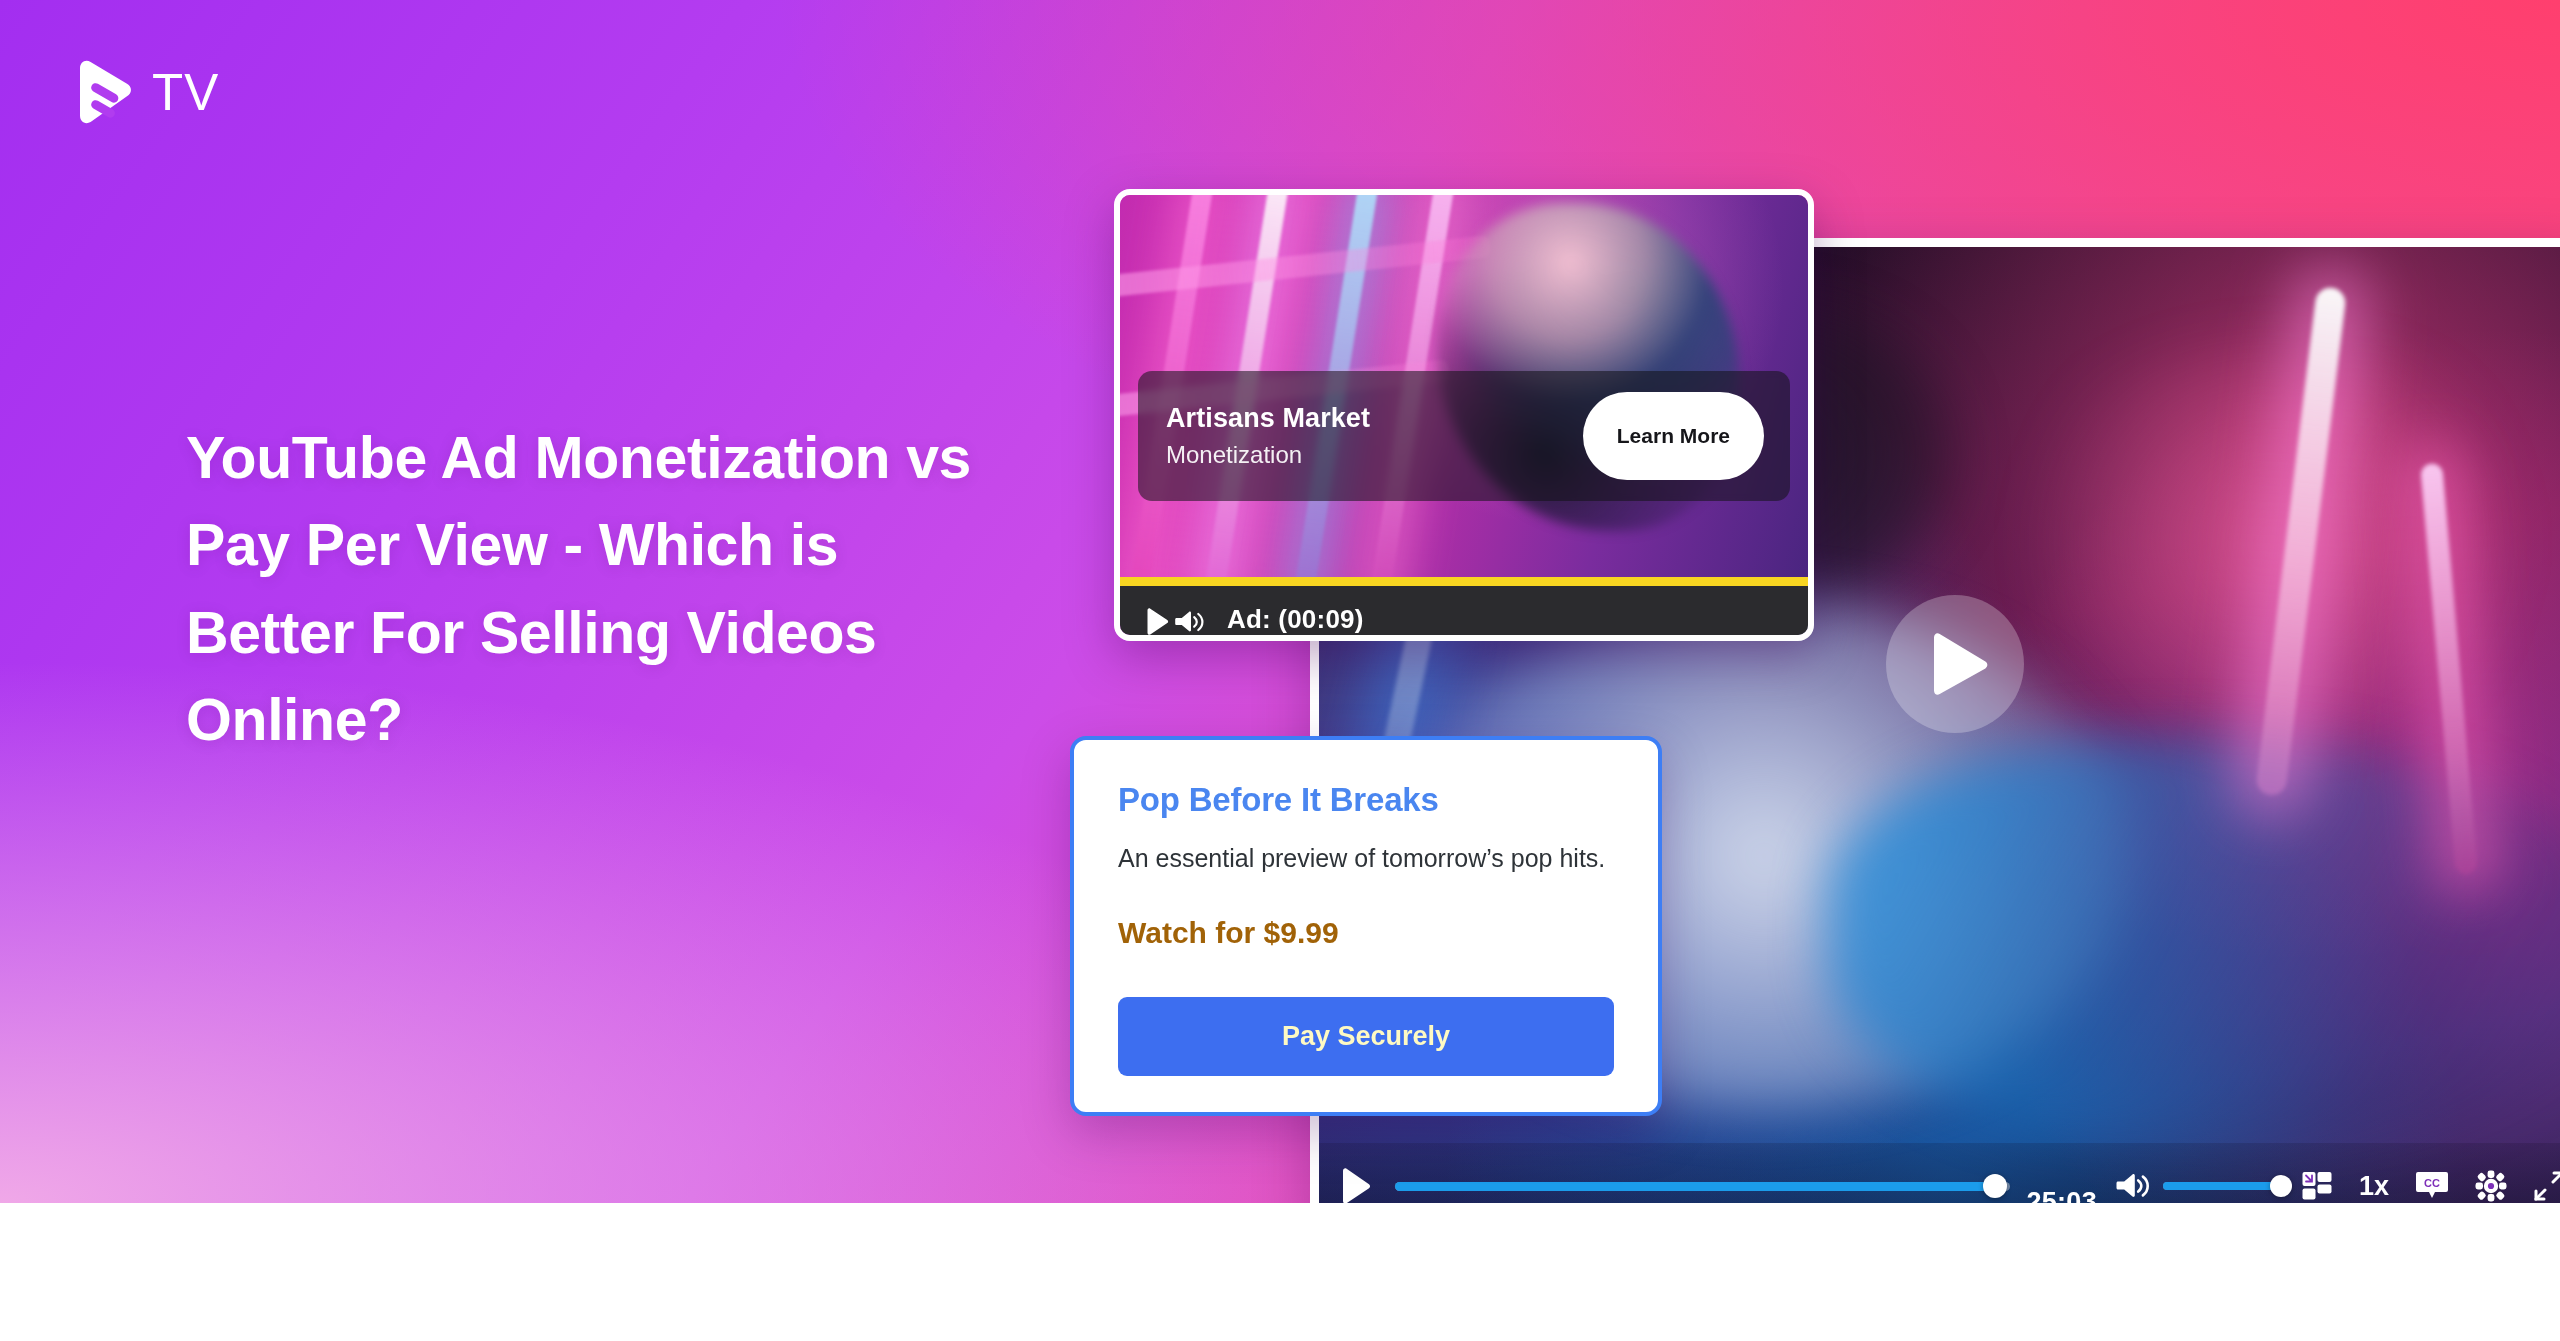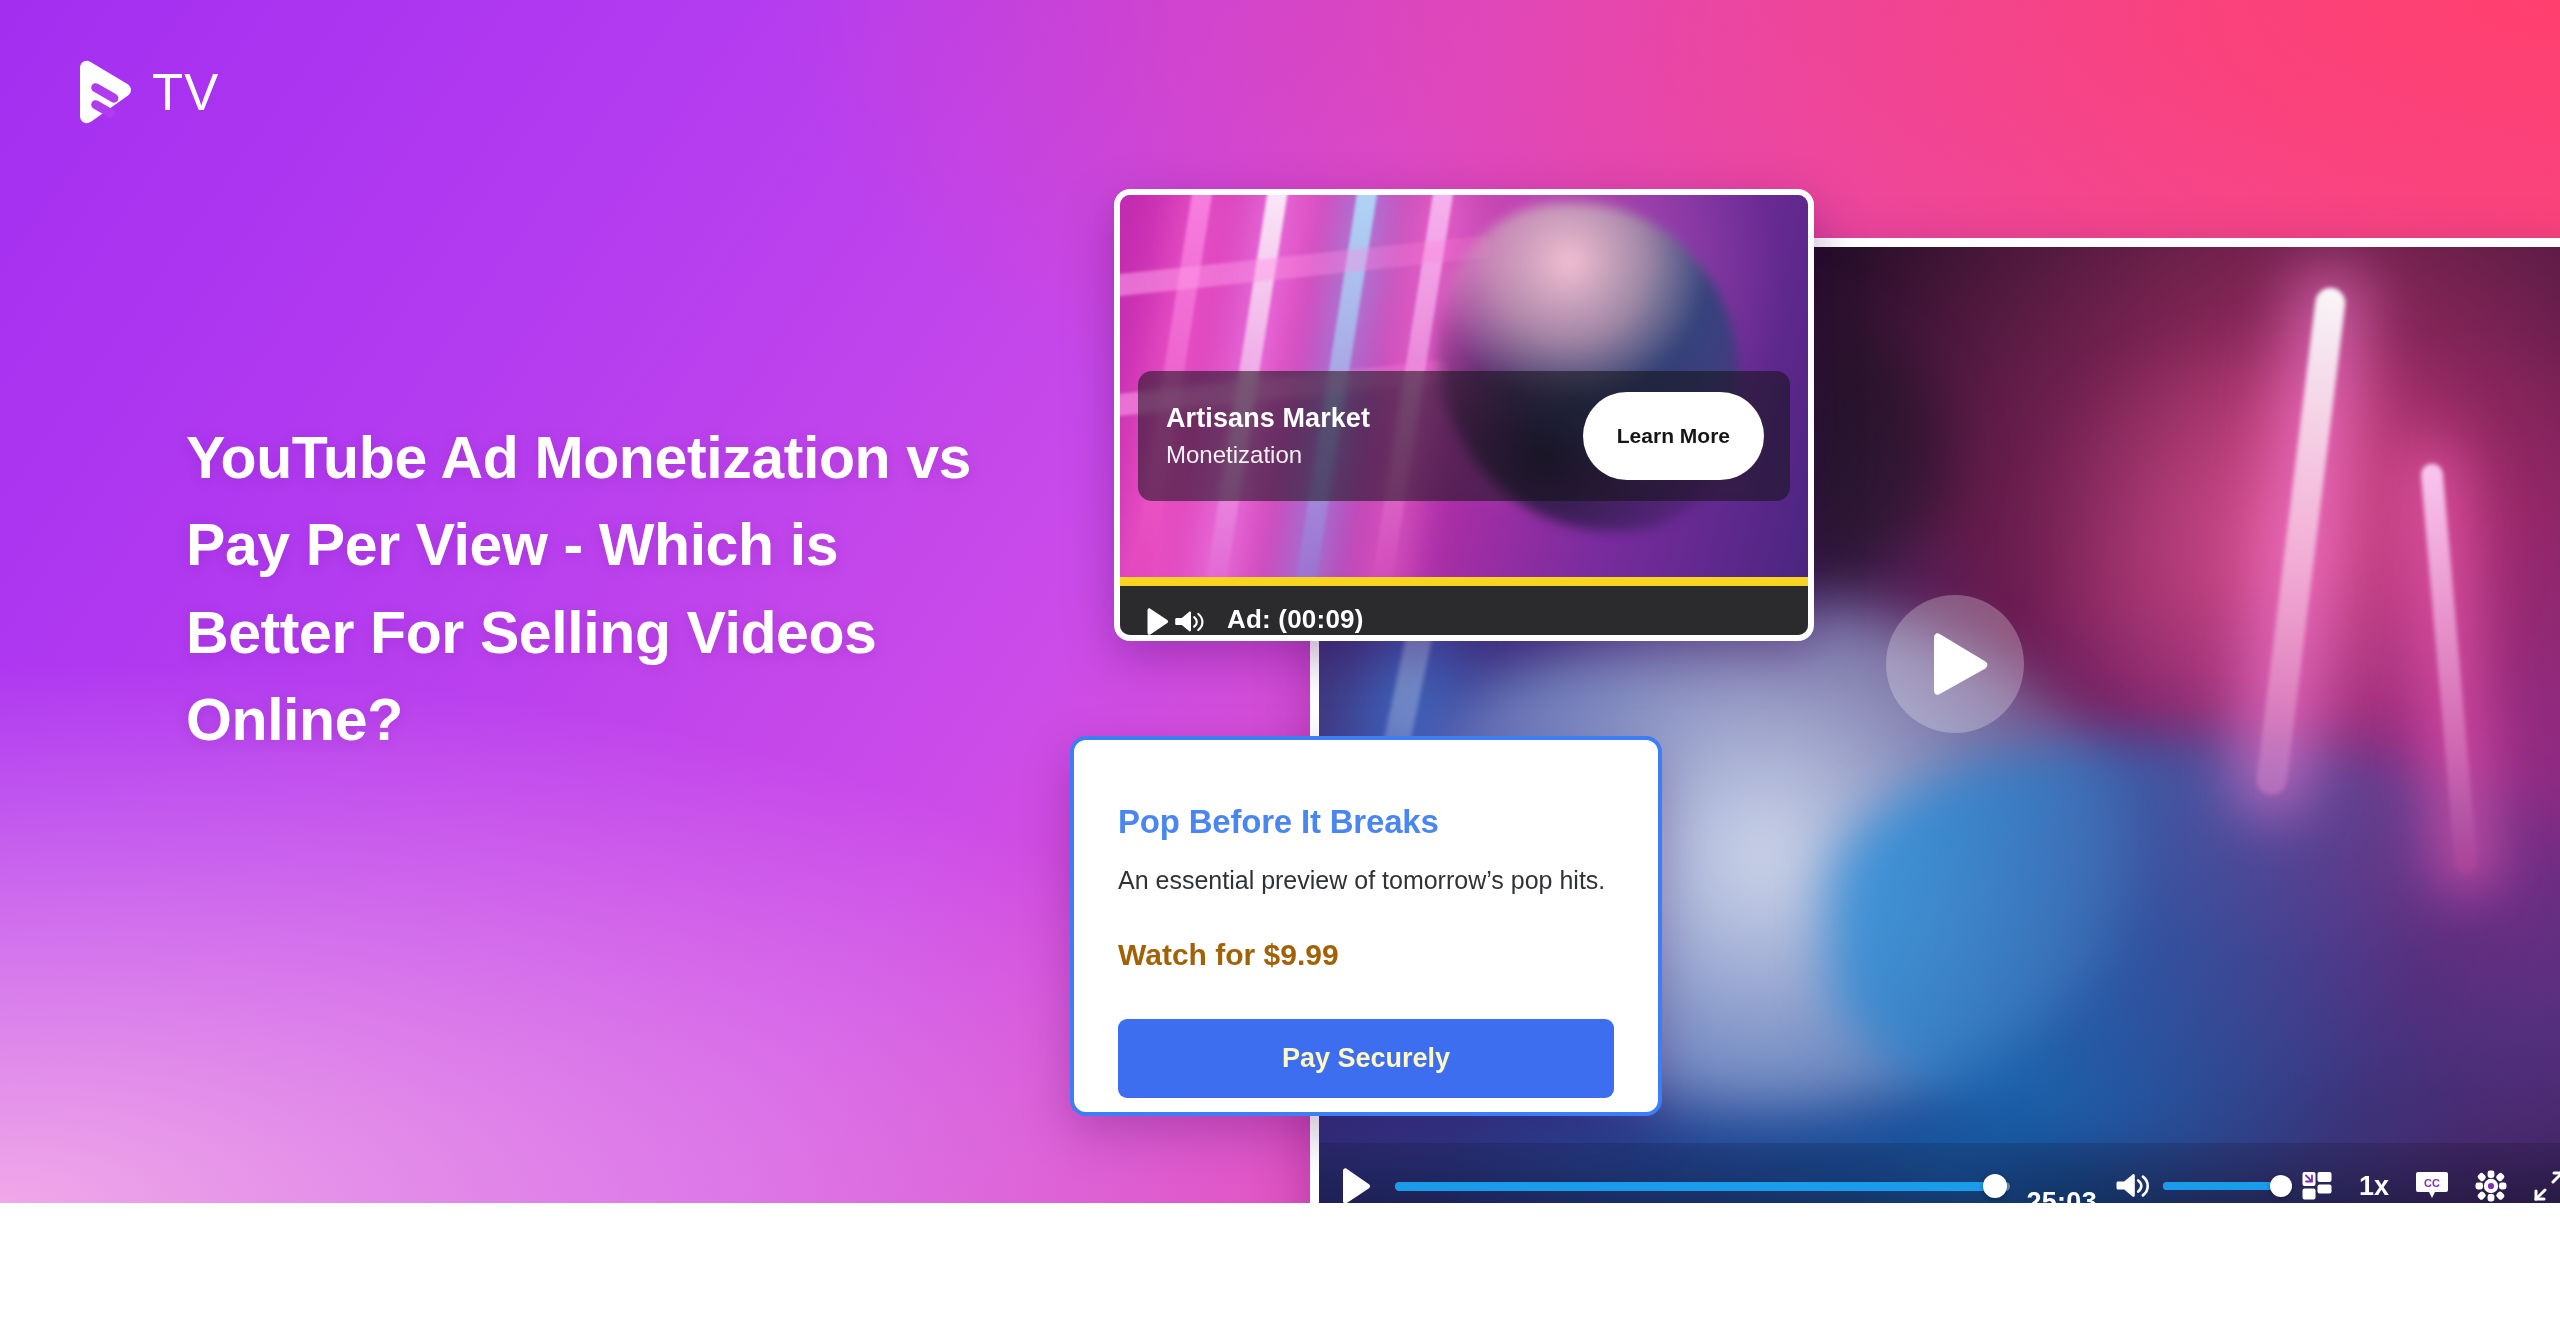--- a/index.html
+++ b/index.html
@@ -220,21 +220,21 @@
     color:#ffffff; font-size:26px; font-weight:600; margin-left:18px; letter-spacing:.2px;
   }
 
   
   #ppv-card {
     position:absolute; left:1070px; top:736px;
     width:592px; height:380px;
     background:#ffffff;
     border:4px solid #3d7ef5;
     border-radius:16px;
-    padding:62px 44px 0 44px;
+    padding:40px 44px 0 44px;
     box-shadow:0 18px 48px rgba(60,0,90,.26);
     z-index:26;
   }
   #ppv-title {
     color:#4a86f0; font-size:33px; font-weight:700; line-height:1.2; letter-spacing:-.2px;
   }
   #ppv-desc {
     color:#2e3338; font-size:25px; font-weight:400; margin-top:22px; line-height:1.35;
   }
   #ppv-price {

